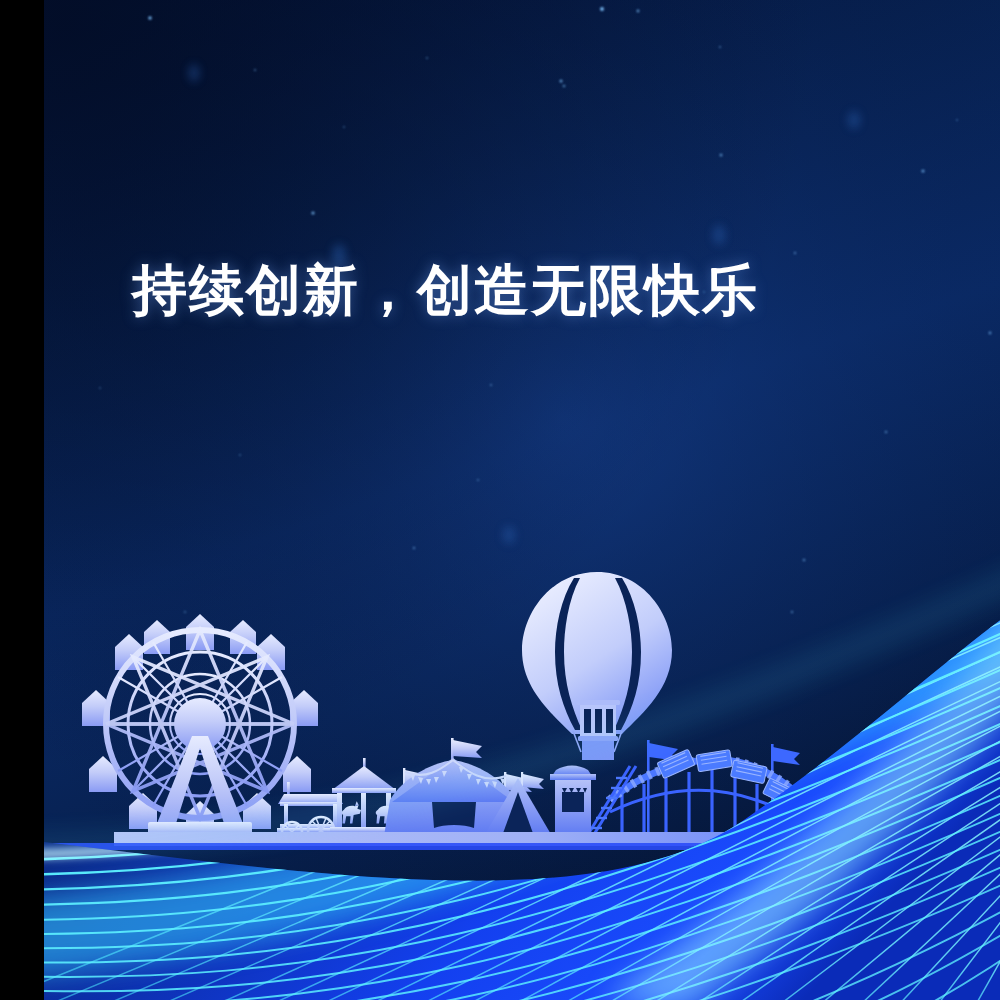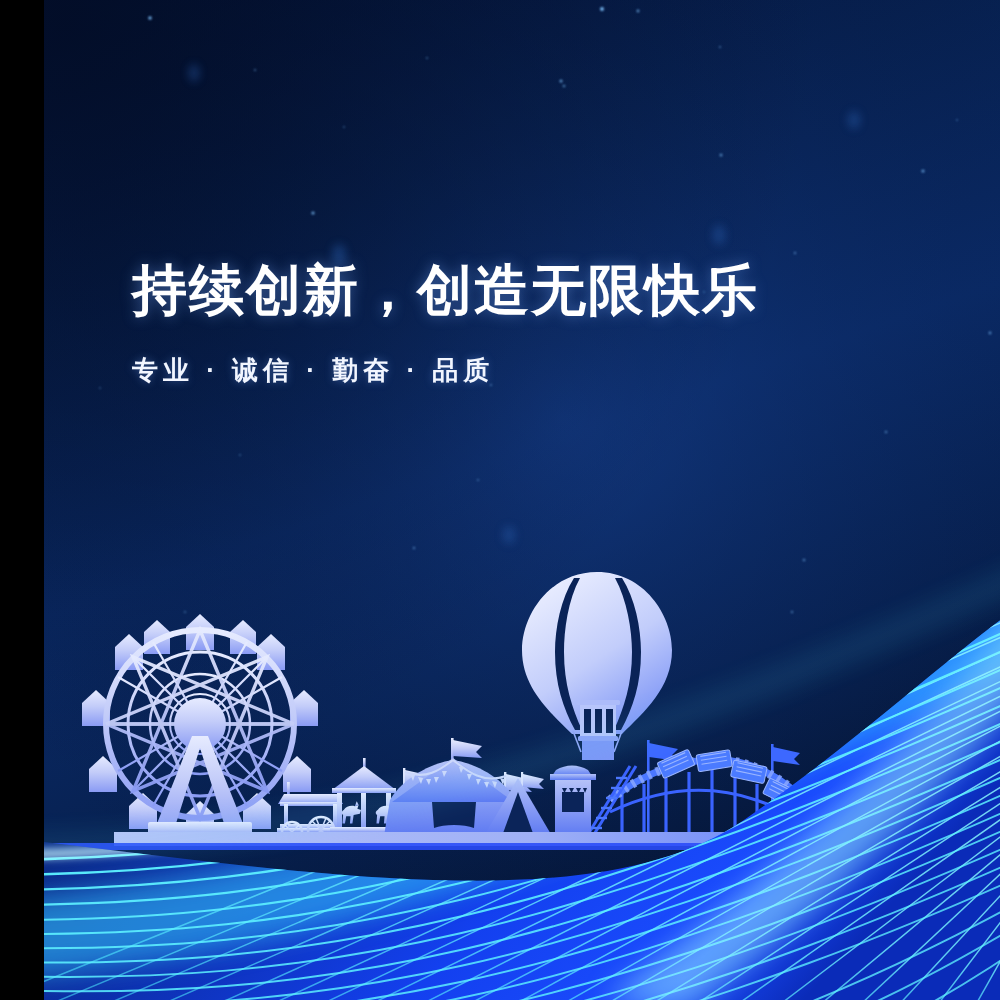--- a/index.html
+++ b/index.html
@@ -547,16 +547,15 @@
       </g>
     </g>
 
     <g filter="url(#glowBig)" opacity=".3">
       <path d="M-40 848 C260 842 520 786 1040 548" stroke="#4fd8ff" stroke-width="10" fill="none"></path>
     </g>
   </svg>
 
   <div id="text-block">
     <h1 id="headline">持续创新，创造无限快乐</h1>
-    <p id="subtitle">专业 · 诚信 · 勤奋 · 品质</p>
   </div>
 
 </div>
 
 </body></html>

